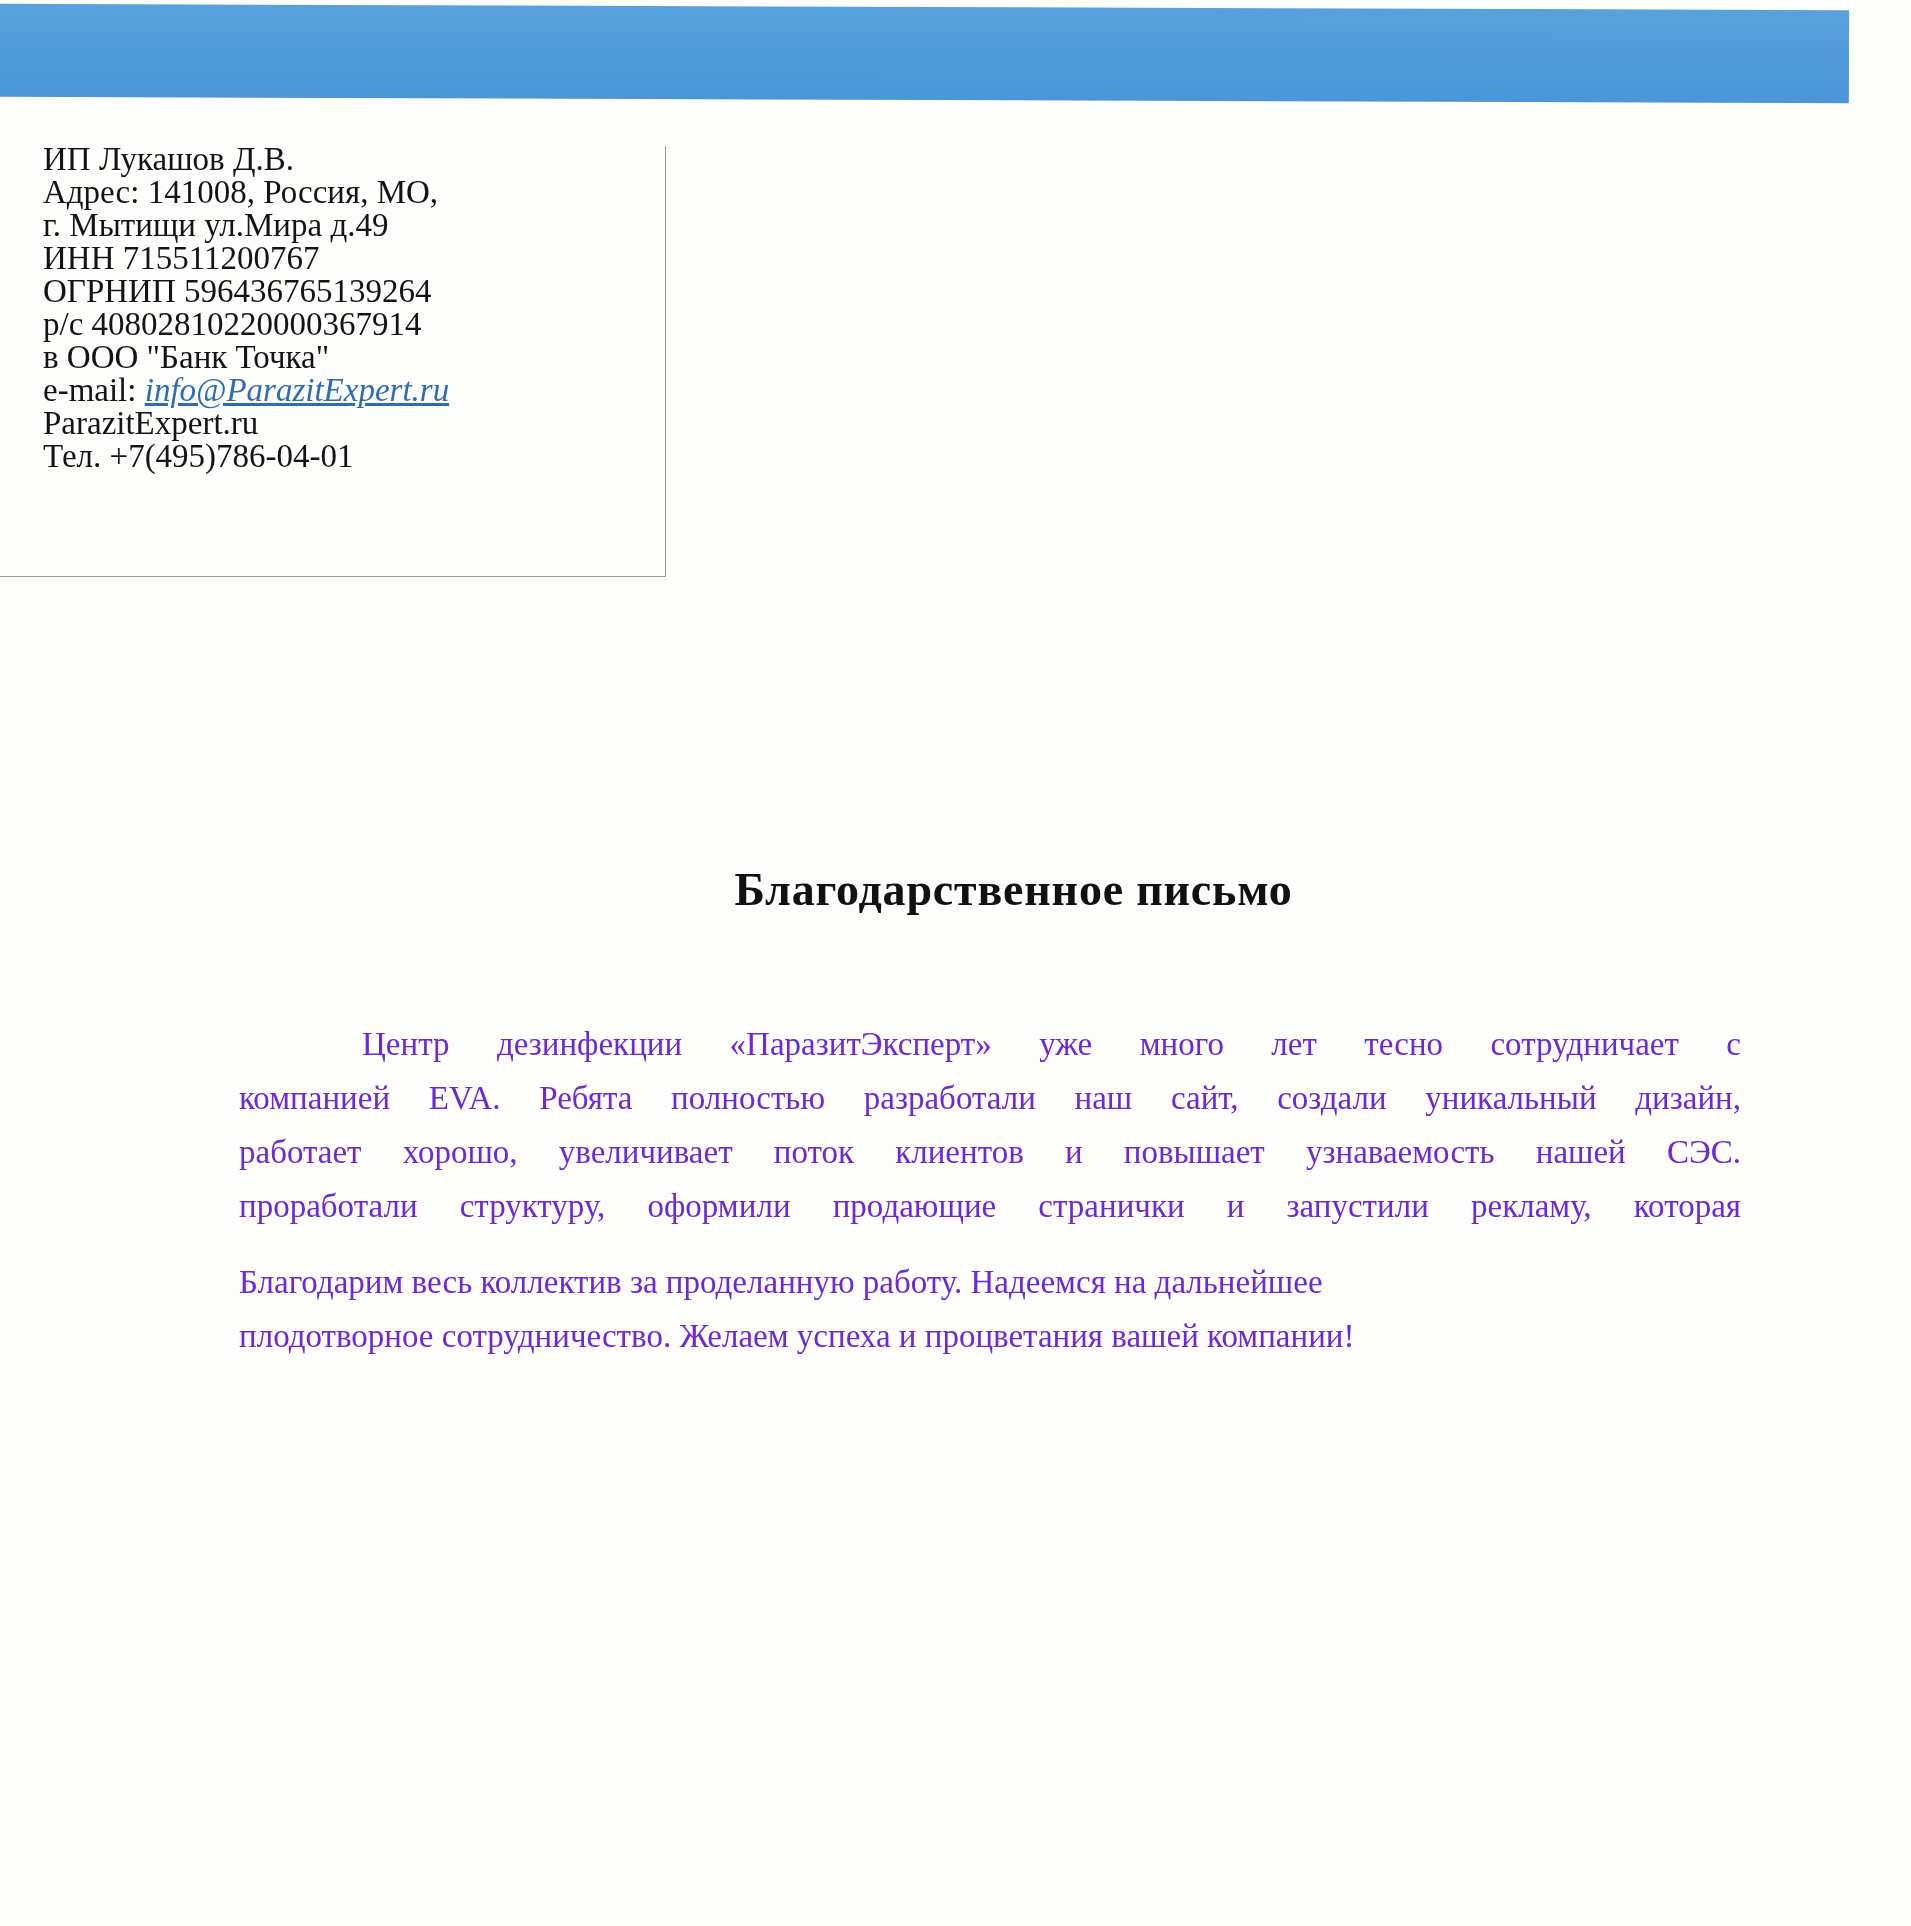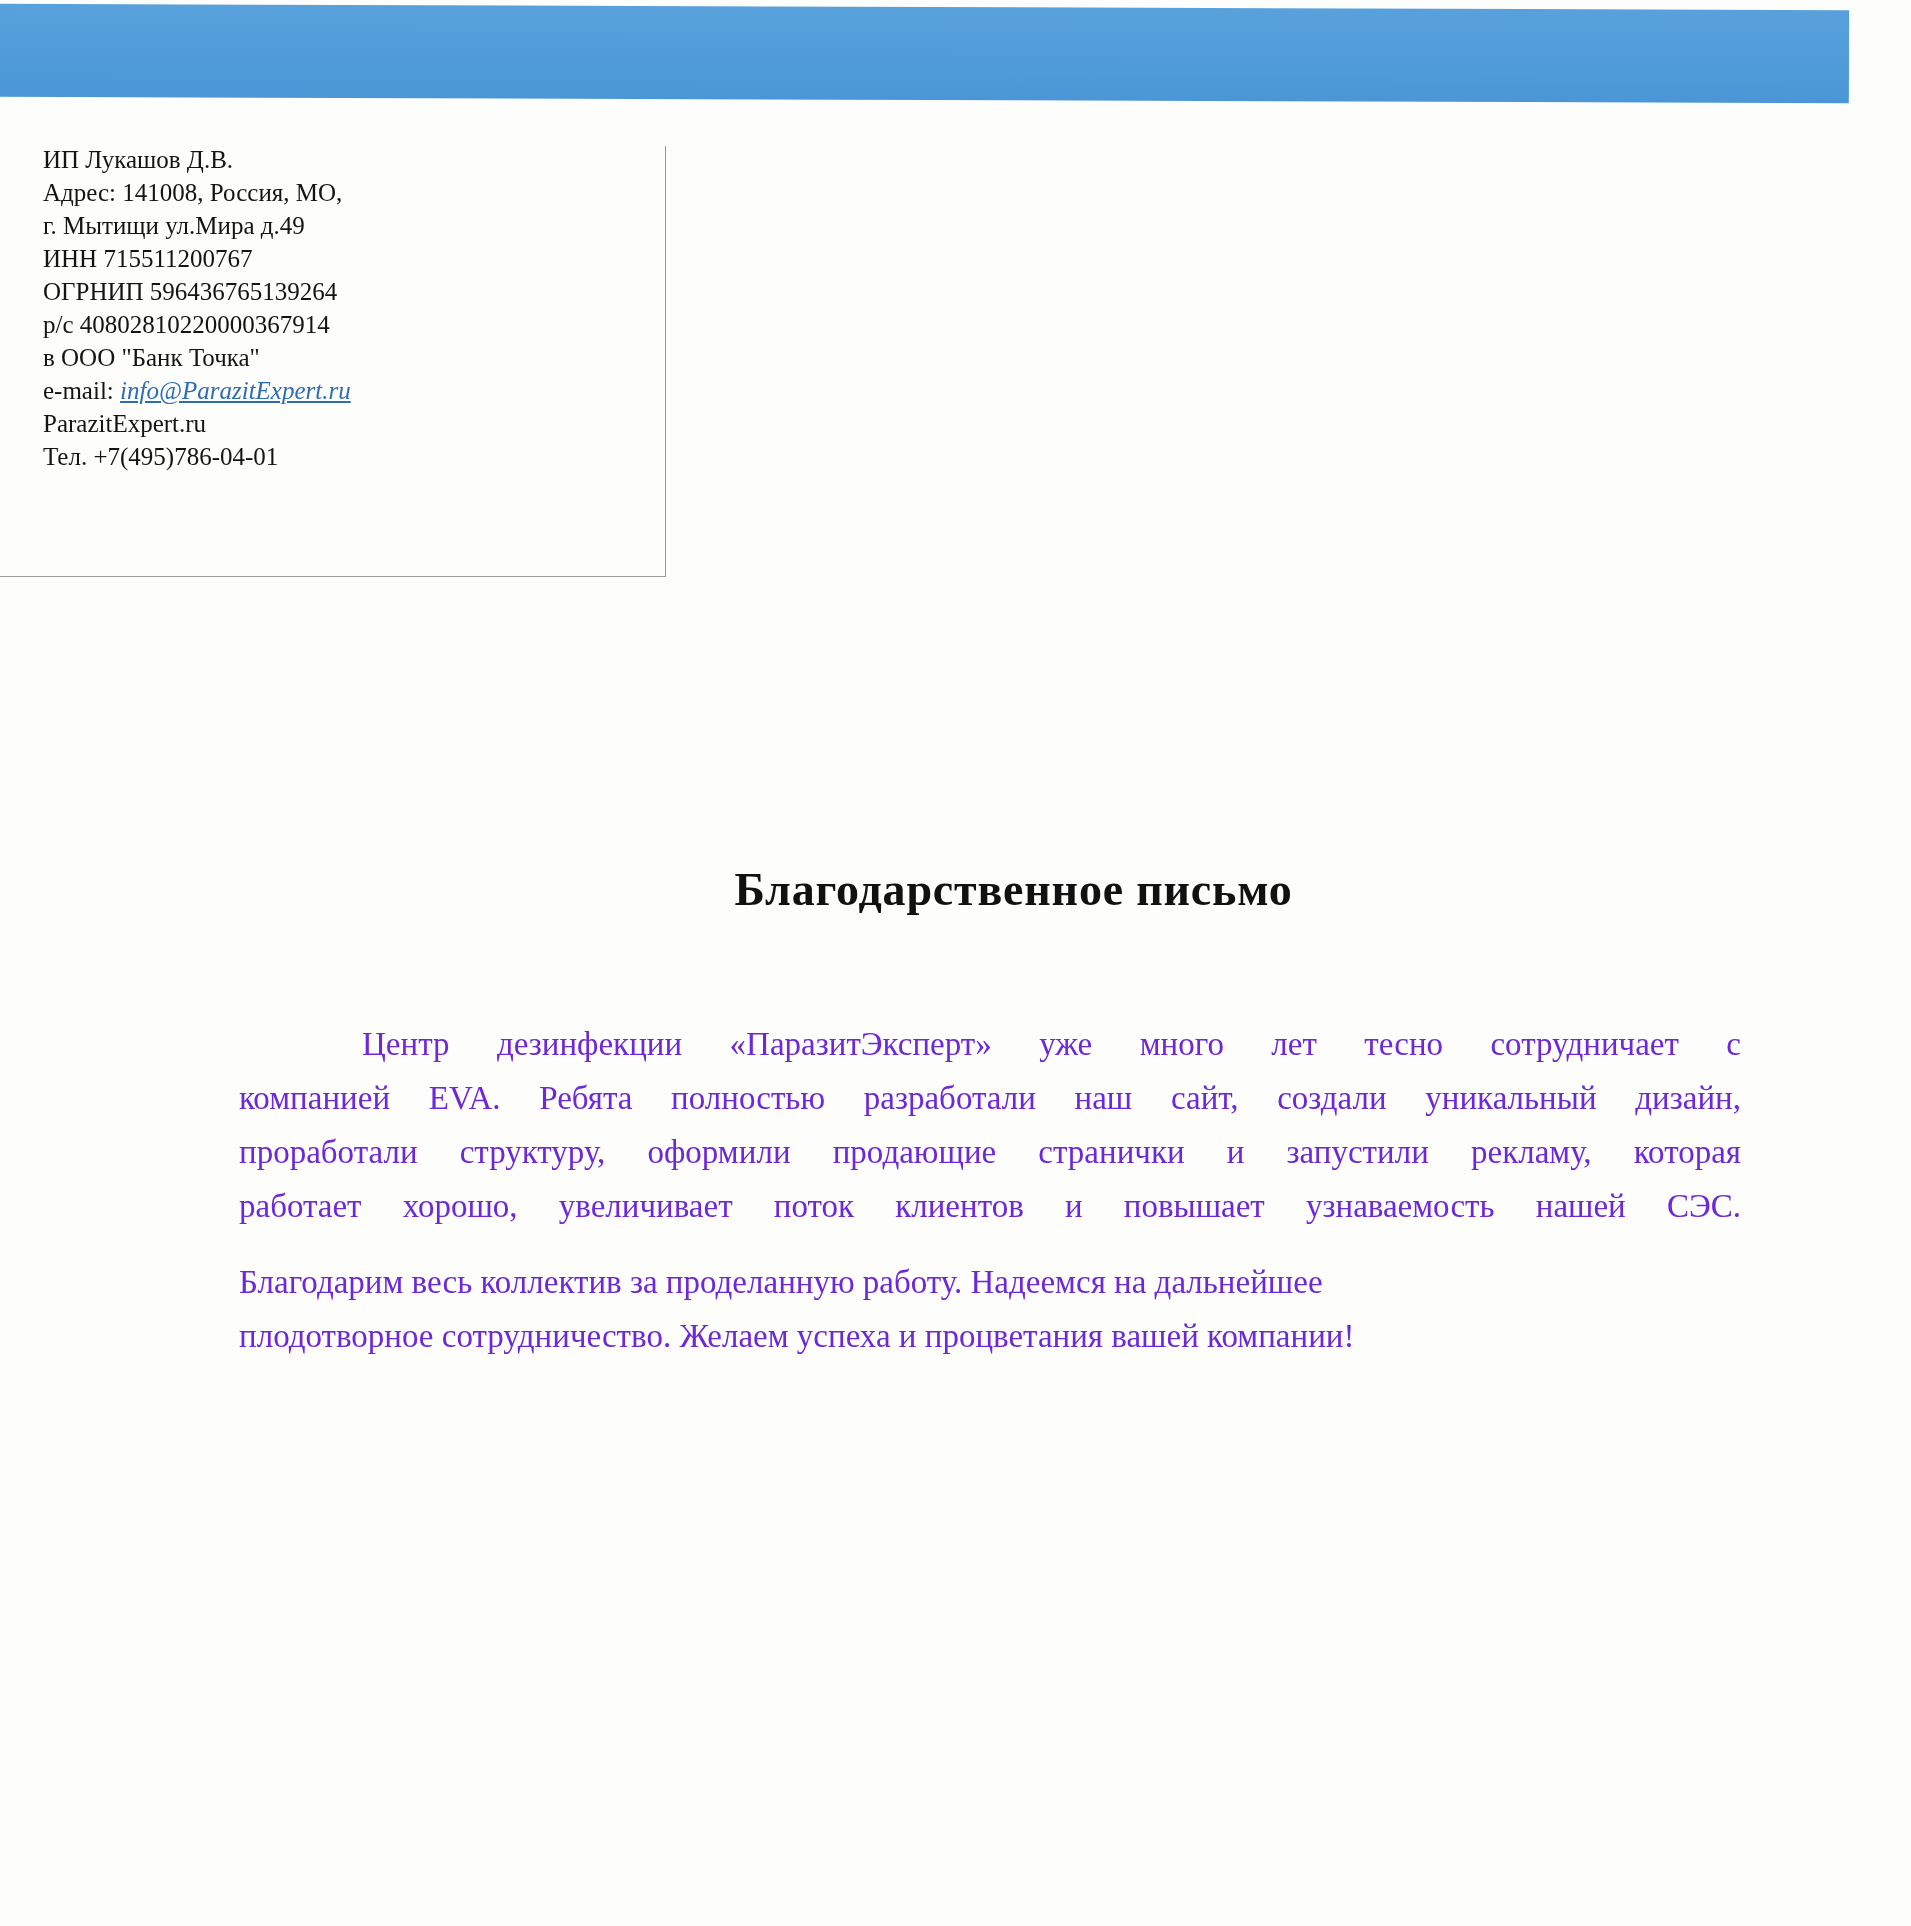--- a/index.html
+++ b/index.html
@@ -2,21 +2,21 @@
 <html style="font-size:6.2px"><head>
 <meta charset="utf-8">
 <style>
   html,body{margin:0;padding:0;background:#e8e8e8;}
   .page{position:relative;width:1911px;height:2702px;background:#fdfdfb;overflow:hidden;
         font-family:"Liberation Serif",serif;color:#141414;}
   
   .topbar{position:absolute;left:-11.6px;top:7px;width:1861px;height:93px;
           background:linear-gradient(180deg,#58a1dc,#4a96d6);transform:rotate(0.2deg);}
   
-  .header-info{position:absolute;left:43px;top:143px;font-size:25px;line-height:33px;white-space:nowrap;}
+  .header-info{position:absolute;left:43px;top:143px;font-size:33px;line-height:33px;white-space:nowrap;}
   .header-info a{color:#2e6cb5;text-decoration:underline;font-style:italic;}
   .vline{position:absolute;left:665px;top:146px;width:1.2px;height:431px;background:#9a9a9a;}
   .hline{position:absolute;left:0px;top:576px;width:666px;height:1.2px;background:#9a9a9a;}
   
   .brand{position:absolute;left:1504px;top:228px;width:343px;text-align:center;}
   .brand-name{margin-top:16px;font:700 17.7px/22.3px "Liberation Sans",sans-serif;letter-spacing:1.2px;color:#0d0d0d;}
   
   .title{position:absolute;left:605px;top:863px;width:817px;text-align:center;
          font-weight:700;font-size:46px;letter-spacing:0.8px;color:#111;}
   
@@ -51,22 +51,22 @@
   <div class="vline"></div>
   <div class="hline"></div>
 
 
   <div class="title">Благодарственное письмо</div>
 
   <div class="letter-body">
     <div class="p1">
       <div class="jline indent">Центр дезинфекции «ПаразитЭксперт» уже много лет тесно сотрудничает с</div>
       <div class="jline">компанией EVA. Ребята полностью разработали наш сайт, создали уникальный дизайн,</div>
+      <div class="jline">работает хорошо, увеличивает поток клиентов и повышает узнаваемость нашей СЭС.</div>
       <div class="jline">проработали структуру, оформили продающие странички и запустили рекламу, которая</div>
-      <div class="jline">работает хорошо, увеличивает поток клиентов и повышает узнаваемость нашей СЭС.</div>
     </div>
     <div class="p2">
       <div>Благодарим весь коллектив за проделанную работу. Надеемся на дальнейшее</div>
       <div>плодотворное сотрудничество. Желаем успеха и процветания вашей компании!</div>
     </div>
   </div>
 
 </div>
 
 

